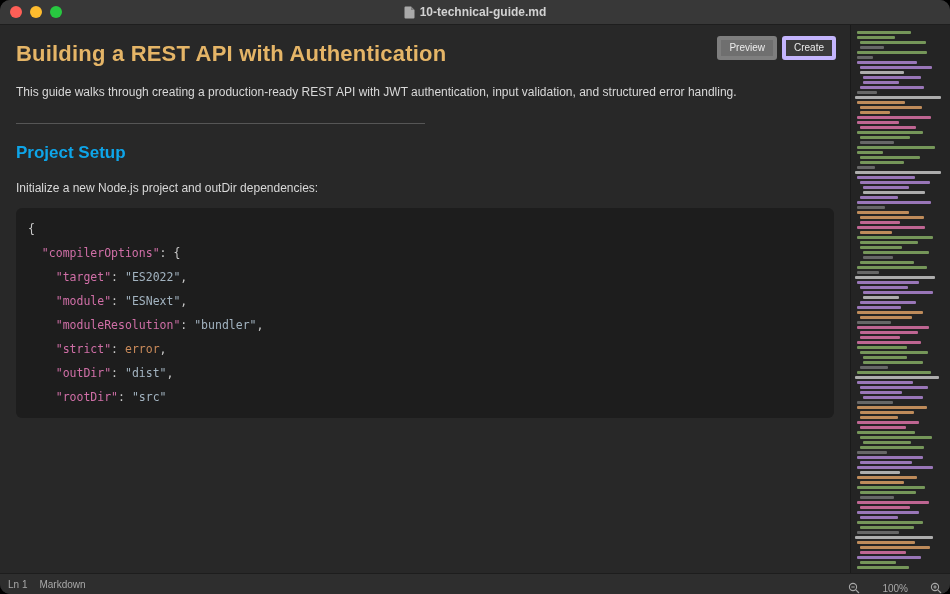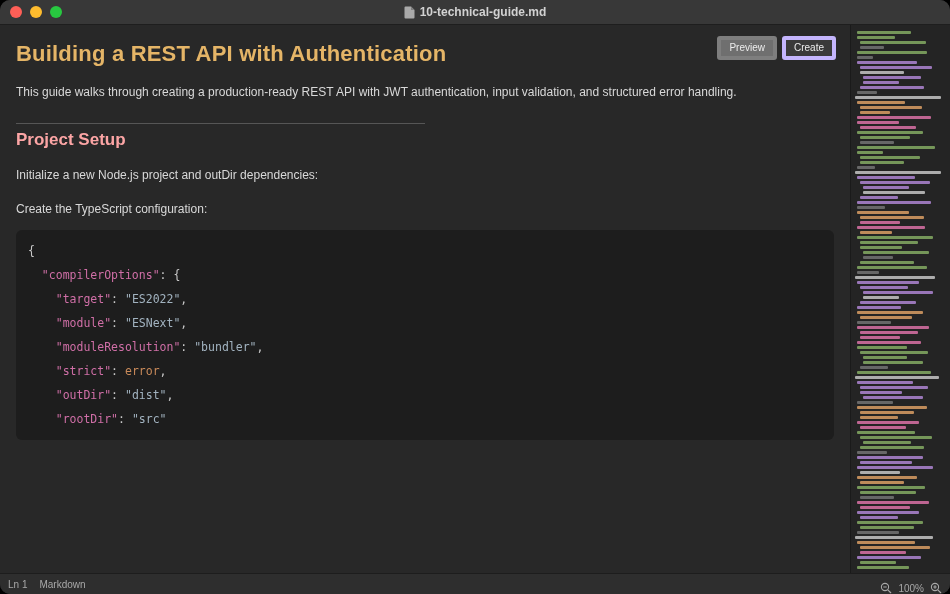--- a/index.html
+++ b/index.html
@@ -32,21 +32,21 @@
     font-family:"Liberation Sans", sans-serif;
     font-size:10px; line-height:1; padding:3px 8px; border-radius:3px;
     border:4px solid #c4b5fd; background:#3a3a3a; color:#ececec; cursor:default;
   }
   .seg.active { background:#6f6f6f; border-color:#7e7e7e; }
   .preview h1 {
     margin:16px 0 0 0; font-size:22px; font-weight:700; color:#e5b567; letter-spacing:0.2px;
   }
   .preview p { margin:17px 0 0 0; font-size:12px; color:#d9d9d9; line-height:1.35; }
   .preview hr { border:none; border-top:1px solid #565656; width:50%; margin:23px 0 0 0; }
-  .preview h2 { margin:6px 0 0 0; font-size:17px; font-weight:700; color:#fca5a5; }
+  .preview h2 { margin:19px 0 0 0; font-size:17px; font-weight:700; color:#0ea5e9; }
   .codeblock {
     background:#1d1d1d; border-radius:6px; margin-top:12px; padding:9px 12px;
     font-family:"DejaVu Sans Mono", monospace; font-size:11.5px;
   }
   .codeblock .code-line { line-height:24px; white-space:pre; }
   .code-shell .code-line { color:#c0685c; }
   .tok-pn   { color:#c9c9c9; }
   .tok-key  { color:#d06fa7; }
   .tok-str  { color:#a2b3c0; }
   .tok-bool { color:#c98a5a; }
@@ -56,21 +56,21 @@
     flex:0 0 95px; background:#242424; border-left:1px solid #1a1a1a;
     padding:6px 0 0 4px; overflow:hidden;
   }
   .mm-line { height:3px; border-radius:1px; margin-bottom:2px; opacity:0.9; }
   
   .statusbar {
     flex:0 0 19px; background:#2e2e2e; border-top:1px solid #1d1d1d;
     display:flex; align-items:center; padding:0 8px; gap:12px;
     font-size:10px; color:#a8a8a8;
   }
-  .sb-right { margin-left:auto; display:flex; align-items:center; gap:6px;margin-top:8px; }
+  .sb-right { margin-left:auto; display:flex; align-items:center; gap:22px;margin-top:8px; }
   .zoom-btn { display:inline-flex; align-items:center; }
 </style>
 </head>
 <body>
 
 <div class="window">
 
   <div class="titlebar">
     <div class="traffic">
       <span class="tl red"></span>
@@ -94,21 +94,20 @@
         <button class="seg">Create</button>
       </div>
 
       <h1>Building a REST API with Authentication</h1>
       <p>This guide walks through creating a production-ready REST API with JWT authentication, input validation, and structured error handling.</p>
       <hr>
       <h2>Project Setup</h2>
       <p>Initialize a new Node.js project and outDir dependencies:</p>
 
 
-      <p class="mt18">Create the TypeScript configuration:</p>
 
       <div class="codeblock code-json">
           <div class="code-line"><span class="tok-pn">{</span></div>
           <div class="code-line"><span class="tok-pn">  </span><span class="tok-key">"compilerOptions"</span><span class="tok-pn">: {</span></div>
           <div class="code-line"><span class="tok-pn">    </span><span class="tok-key">"target"</span><span class="tok-pn">: </span><span class="tok-str">"ES2022"</span><span class="tok-pn">,</span></div>
           <div class="code-line"><span class="tok-pn">    </span><span class="tok-key">"module"</span><span class="tok-pn">: </span><span class="tok-str">"ESNext"</span><span class="tok-pn">,</span></div>
           <div class="code-line"><span class="tok-pn">    </span><span class="tok-key">"moduleResolution"</span><span class="tok-pn">: </span><span class="tok-str">"bundler"</span><span class="tok-pn">,</span></div>
           <div class="code-line"><span class="tok-pn">    </span><span class="tok-key">"strict"</span><span class="tok-pn">: </span><span class="tok-bool">error</span><span class="tok-pn">,</span></div>
           <div class="code-line"><span class="tok-pn">    </span><span class="tok-key">"outDir"</span><span class="tok-pn">: </span><span class="tok-str">"dist"</span><span class="tok-pn">,</span></div>
           <div class="code-line"><span class="tok-pn">    </span><span class="tok-key">"rootDir"</span><span class="tok-pn">: </span><span class="tok-str">"src"</span></div>

